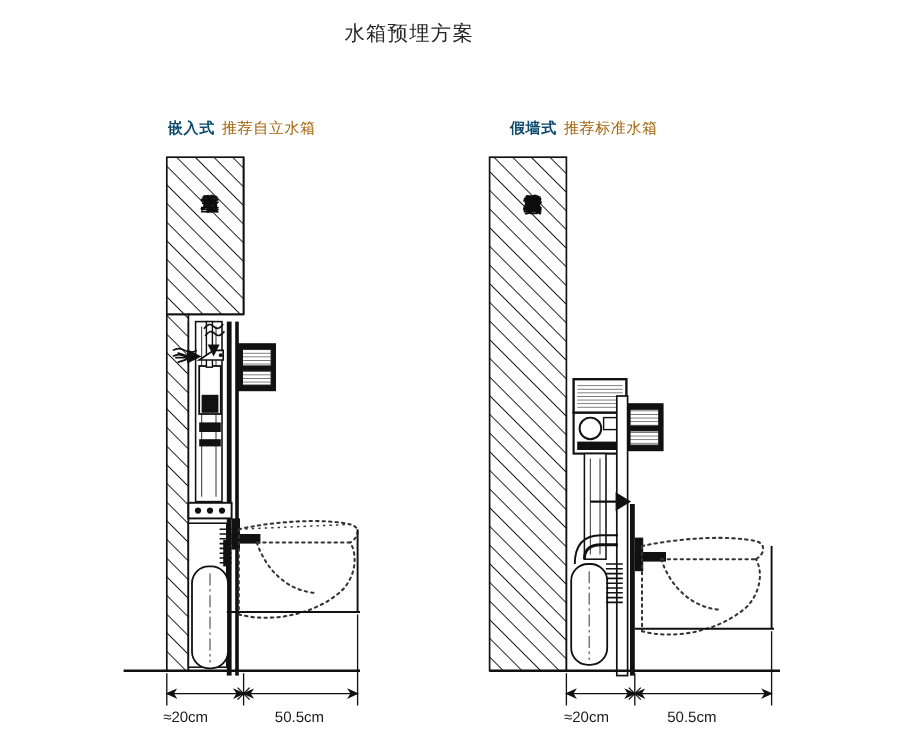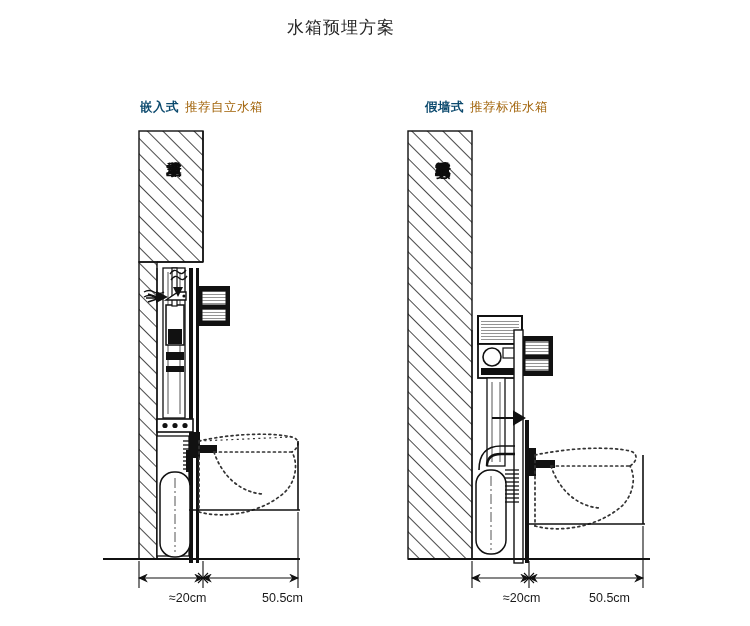--- a/index.html
+++ b/index.html
@@ -46,21 +46,20 @@
   .svg-stage {
     position: absolute;
     left: 0;
     top: 0;
   }
   .dim-label {
     position: absolute;
     font-size: 12.5px;
     color: #1a1a1a;
     white-space: nowrap;
-    margin-left: 33px;
   }
   #dim-left-a  { left: 136px; top: 591px; }
   #dim-left-b  { left: 229px; top: 591px; }
   #dim-right-a { left: 470px; top: 591px; }
   #dim-right-b { left: 556px; top: 591px; }
 
   .wall-label {
     position: absolute;
     font-weight: bold;
     color: #0d0d0d;

